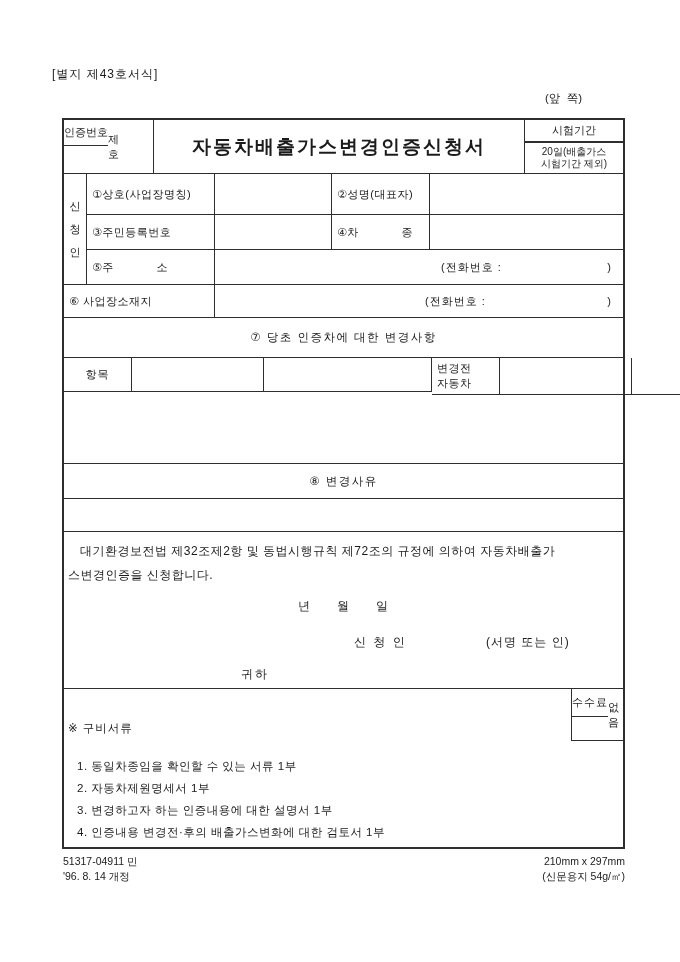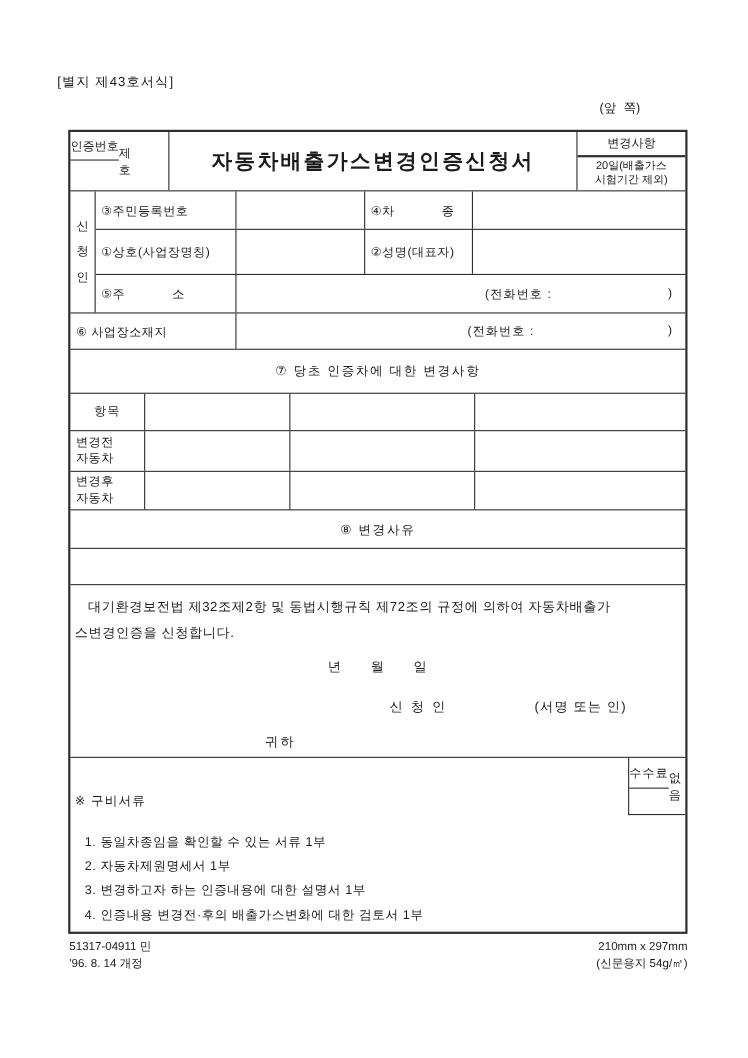--- a/index.html
+++ b/index.html
@@ -62,21 +62,21 @@
   .phone .p-close{position:absolute;right:12px;top:50%;transform:translateY(-50%);}
   .b-bottom .phone .p-lbl{left:210px;}
 
   
   .band{display:flex;align-items:center;justify-content:center;letter-spacing:1.5px;font-size:11.5px;}
   .sec-c{height:40px;}
   .sec-e{height:35px;}
   .sec-f{height:33px;}
 
   
-  .sec-d{height:106px;display:flex;flex-direction:column;}
+  .sec-d{height:106px;display:flex;flex-direction:row;}
   .d-row{display:flex;border-bottom:1px solid var(--line);}
   .d-row.lastrow{border-bottom:none;flex:1;}
   .d-c1{width:68px;}
   .d-c2{width:132px;}
   .d-c3{width:168px;}
   .d-hdr{justify-content:center;text-align:center;line-height:15px;letter-spacing:1px;}
 
   
   .sec-g{height:157px;position:relative;font-size:12px;letter-spacing:0.5px;}
   .g-line1{position:absolute;left:16px;right:6px;top:11px;}
@@ -108,44 +108,44 @@
 
 <div class="form">
 
   <div class="sec sec-a">
     <div class="a-left">
       <div class="a-cert" data-bind="header.cert_no_label">인증번호</div>
       <div class="a-certno" data-bind="header.cert_no_field">제          호</div>
     </div>
     <div class="a-title" data-bind="header.title">자동차배출가스변경인증신청서</div>
     <div class="a-right">
-      <div class="a-proc-label" data-bind="header.processing_label">변경사항</div>
+      <div class="a-proc-label" data-bind="header.processing_label">시험기간</div>
       <div class="a-proc-val">
         <div data-bind="header.processing_value_line1">20일(배출가스</div>
         <div data-bind="header.processing_value_line2">시험기간 제외)</div>
       </div>
     </div>
   </div>
 
   <div class="sec sec-b">
     <div class="b-top">
       <div class="b-group" data-bind="applicant.group_label">신
 청
 인</div>
       <div class="b-rows">
+        <div class="b-row" style="height:41px">
+          <div class="cell lbl w-lbl1" data-bind="applicant.business_name_label">①상호(사업장명칭)</div>
+          <div class="cell w-val1"></div>
+          <div class="cell lbl w-lbl2" data-bind="applicant.representative_label">②성명(대표자)</div>
+          <div class="cell last" style="flex:1"></div>
+        </div>
         <div class="b-row" style="height:35px">
           <div class="cell lbl w-lbl1" data-bind="applicant.resident_number_label">③주민등록번호</div>
           <div class="cell w-val1"></div>
           <div class="cell lbl w-lbl2" data-bind="applicant.vehicle_type_label">④차            종</div>
-          <div class="cell last" style="flex:1"></div>
-        </div>
-        <div class="b-row" style="height:41px">
-          <div class="cell lbl w-lbl1" data-bind="applicant.business_name_label">①상호(사업장명칭)</div>
-          <div class="cell w-val1"></div>
-          <div class="cell lbl w-lbl2" data-bind="applicant.representative_label">②성명(대표자)</div>
           <div class="cell last" style="flex:1"></div>
         </div>
         <div class="b-row lastrow">
           <div class="cell lbl w-lbl1" data-bind="applicant.address_label">⑤주            소</div>
           <div class="cell last phone" style="flex:1">
             <span class="p-lbl" data-bind="applicant.phone_label">(전화번호 :</span>
             <span class="p-close" data-bind="applicant.phone_close">)</span>
           </div>
         </div>
       </div>

